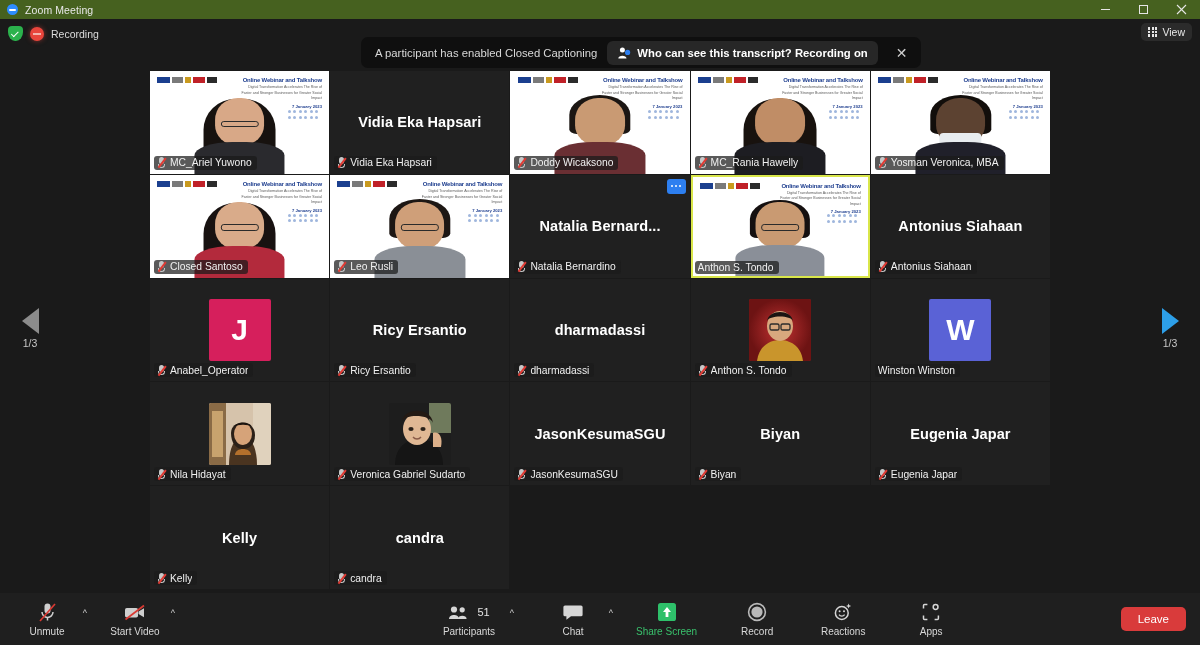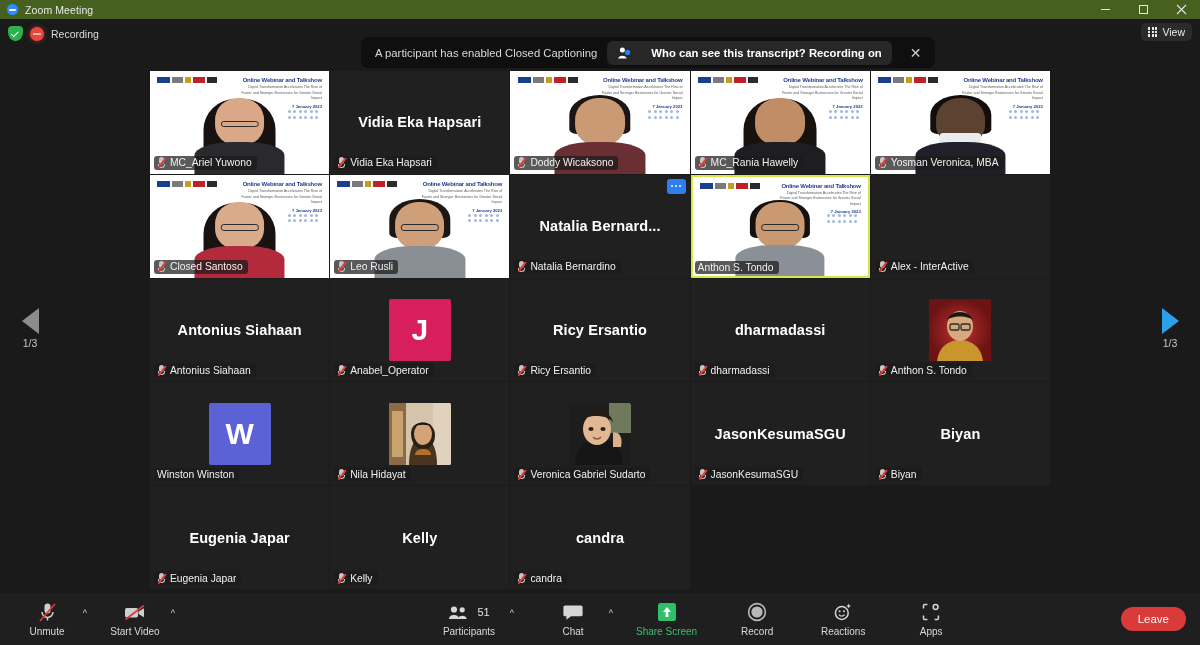--- a/index.html
+++ b/index.html
@@ -75,21 +75,21 @@
 
   
   .notif {
     position: absolute; left: 361px; top: 37px;
     height: 31px; display: flex; align-items: center;
     background: #0f0f0f; border-radius: 7px;
     padding: 0 6px 0 14px; gap: 10px; z-index: 40;
   }
   .notif-text { color: #d8d8d8; font-size: 11.3px; white-space: nowrap; }
   .notif-pill {
-    display: flex; align-items: center; gap: 20px;
+    display: flex; align-items: center; gap: 6px;
     background: #272727; border-radius: 6px;
     padding: 5px 10px; cursor: pointer;
   }
   .notif-pill span { color: #fff; font-size: 11.3px; font-weight: bold; white-space: nowrap; }
   .notif-close {
     color: #cfcfcf; font-size: 14px; padding: 2px 8px;
     cursor: pointer; line-height: 1;
   }
 
   
@@ -253,21 +253,21 @@
   .tb-item .lbl { color: #d8d8d8; font-size: 10px; white-space: nowrap; }
   .tb-item .ico { height: 21px; display: flex; align-items: center; justify-content: center; }
   .caret {
     position: absolute; right: -13px; top: 6px;
     color: #d0d0d0; font-size: 9px;
   }
   .leave-btn {
     position: absolute; right: 14px;
     background: #d93b3b; color: #fff;
     font-size: 11.5px; padding: 6px 17px;
-    border-radius: 12px; cursor: pointer;
+    border-radius: 5px; cursor: pointer;
   }
   .green { color: #39c06c !important; }
 </style>
 </head>
 <body>
 
 <div class="titlebar">
   <div class="tb-logo"></div>
   <div class="tb-title">Zoom Meeting</div>
   <div class="tb-controls">
@@ -648,28 +648,20 @@
     <div class="person">
       <div class="hair" style="background:#151010"></div>
       <div class="head" style="background:#c99a72"></div>
       <div class="glasses"></div>
 
       <div class="body" style="background:#8a8f98"></div>
     </div>
   </div>
         <div class="namelabel">
               <span class="txt">Anthon S. Tondo</span>
-            </div>
-      </div>
-      <div class="tile">
-        <div class="namelabel">
-              <span class="mic-muted">
-            <span class="mic-stand"></span>
-          </span>
-          <span class="txt">Alex - InterActive</span>
             </div>
       </div>
       <div class="tile">
         <div class="bigname">Antonius Siahaan</div>
         <div class="namelabel">
               <span class="mic-muted">
             <span class="mic-stand"></span>
           </span>
           <span class="txt">Antonius Siahaan</span>
             </div>

